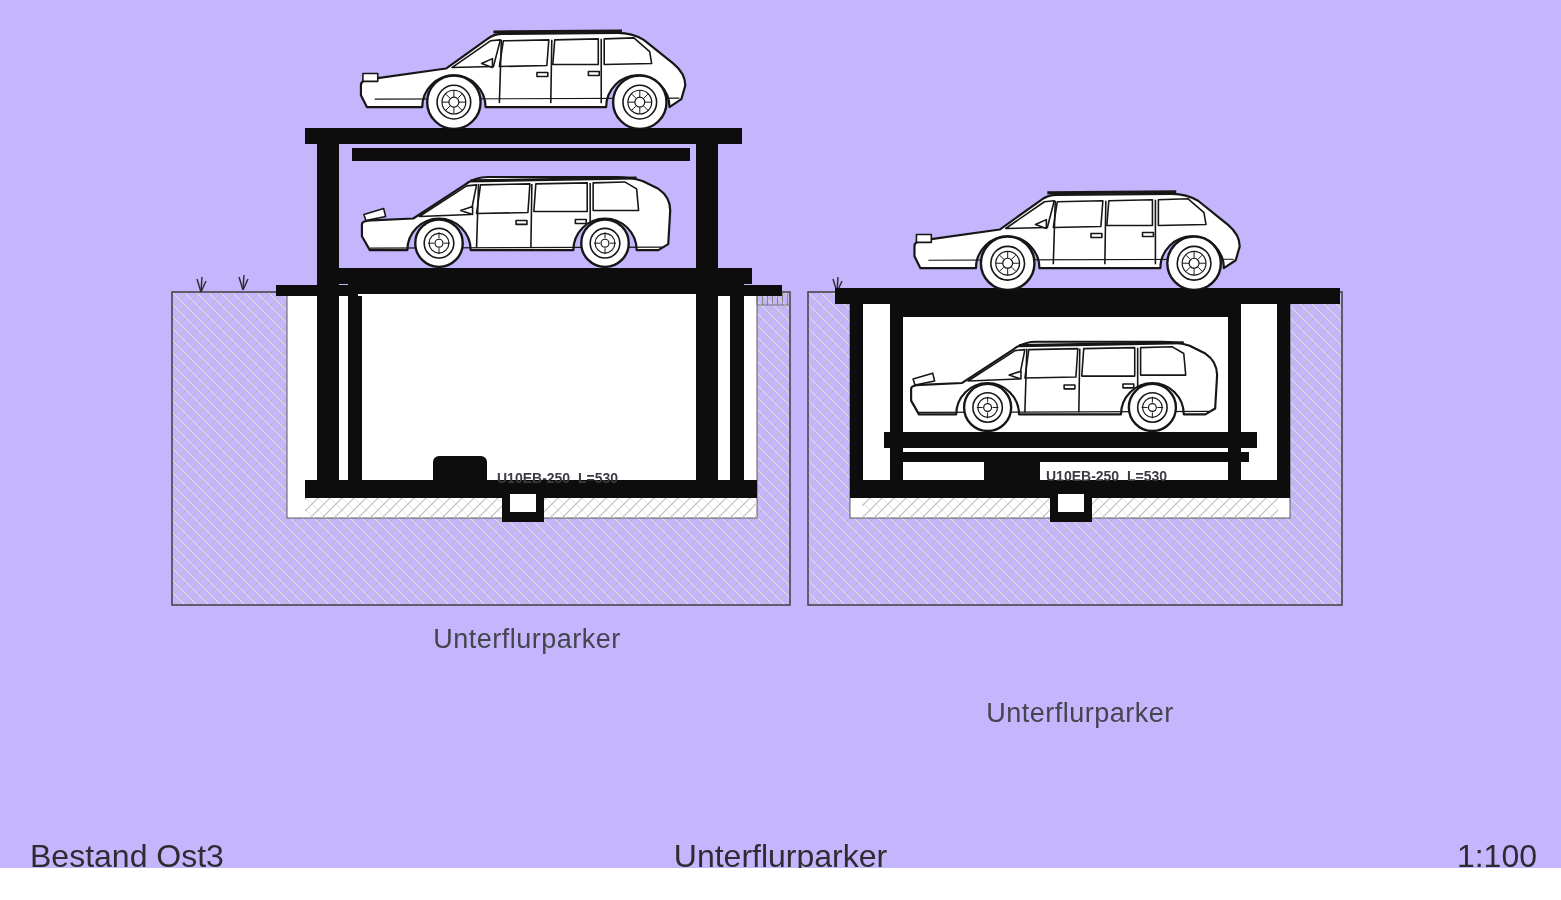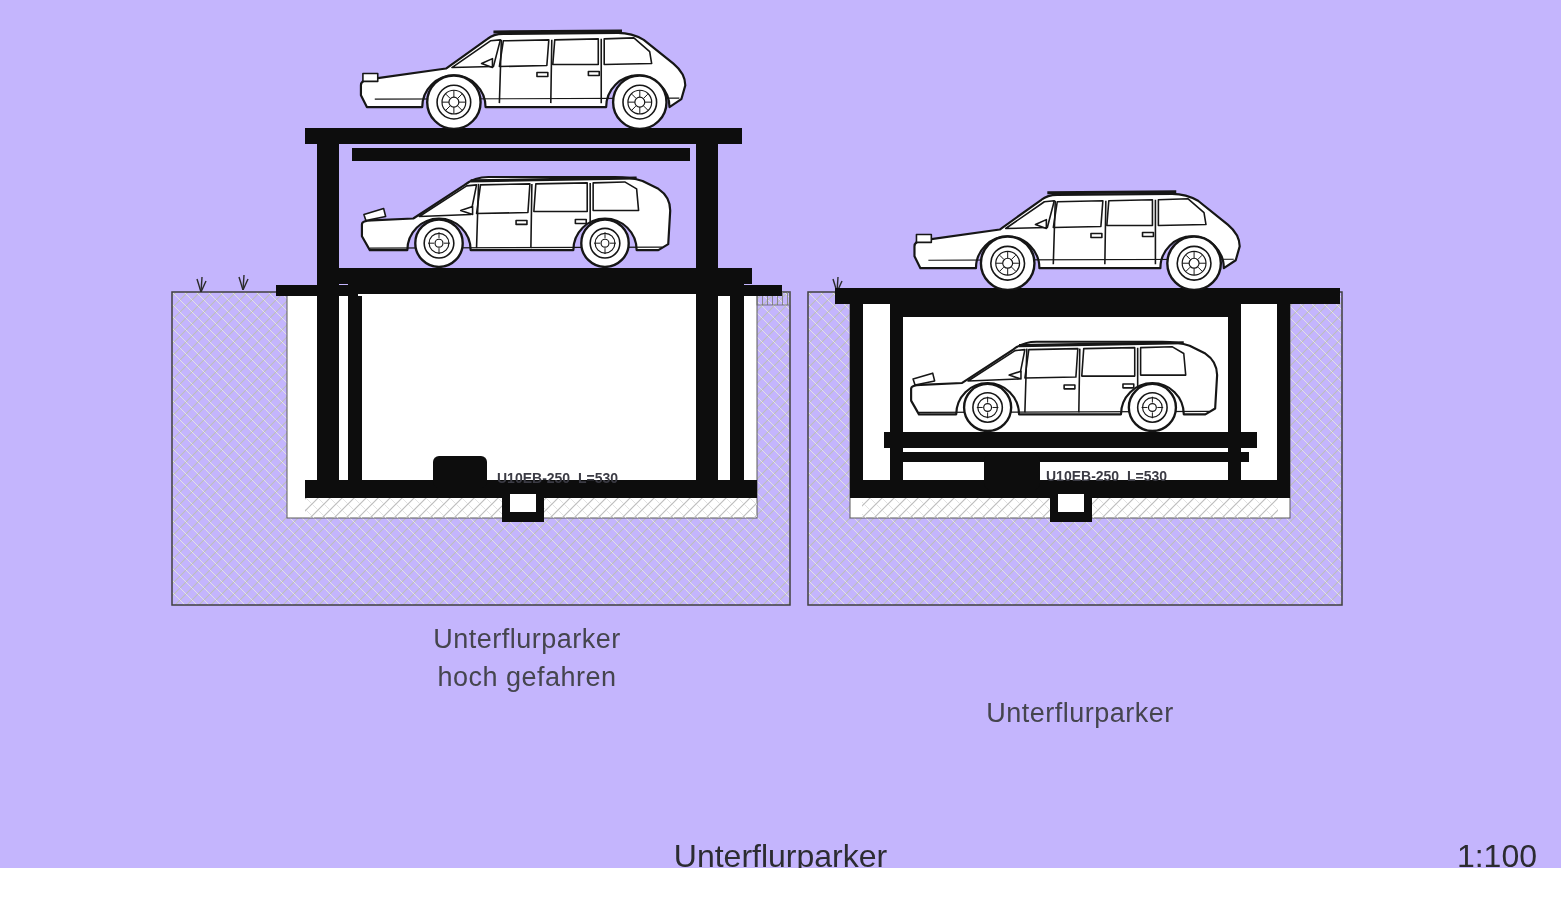--- a/index.html
+++ b/index.html
@@ -187,24 +187,24 @@
       </g>
       <text x="1046" y="481" class="machine-label">U10EB-250  L=530</text>
 
       <use href="#car-wagon" x="908" y="173" width="358" height="117"></use>
       <use href="#car-minivan" x="905" y="330" width="330" height="102"></use>
     </g>
   </svg>
 
   <div class="caption caption-left">
     <div>Unterflurparker</div>
-    <div>hoch gefahren</div>
   </div>
 
   <div class="caption caption-right">
     <div>Unterflurparker</div>
   </div>
 
+  <div class="titleblock-text tb-project">Bestand Ost3</div>
   <div class="titleblock-text tb-title">Unterflurparker</div>
   <div class="titleblock-text tb-scale">1:100</div>
   <div class="tb-rule"></div>
 
 </div>
 
 </body></html>

